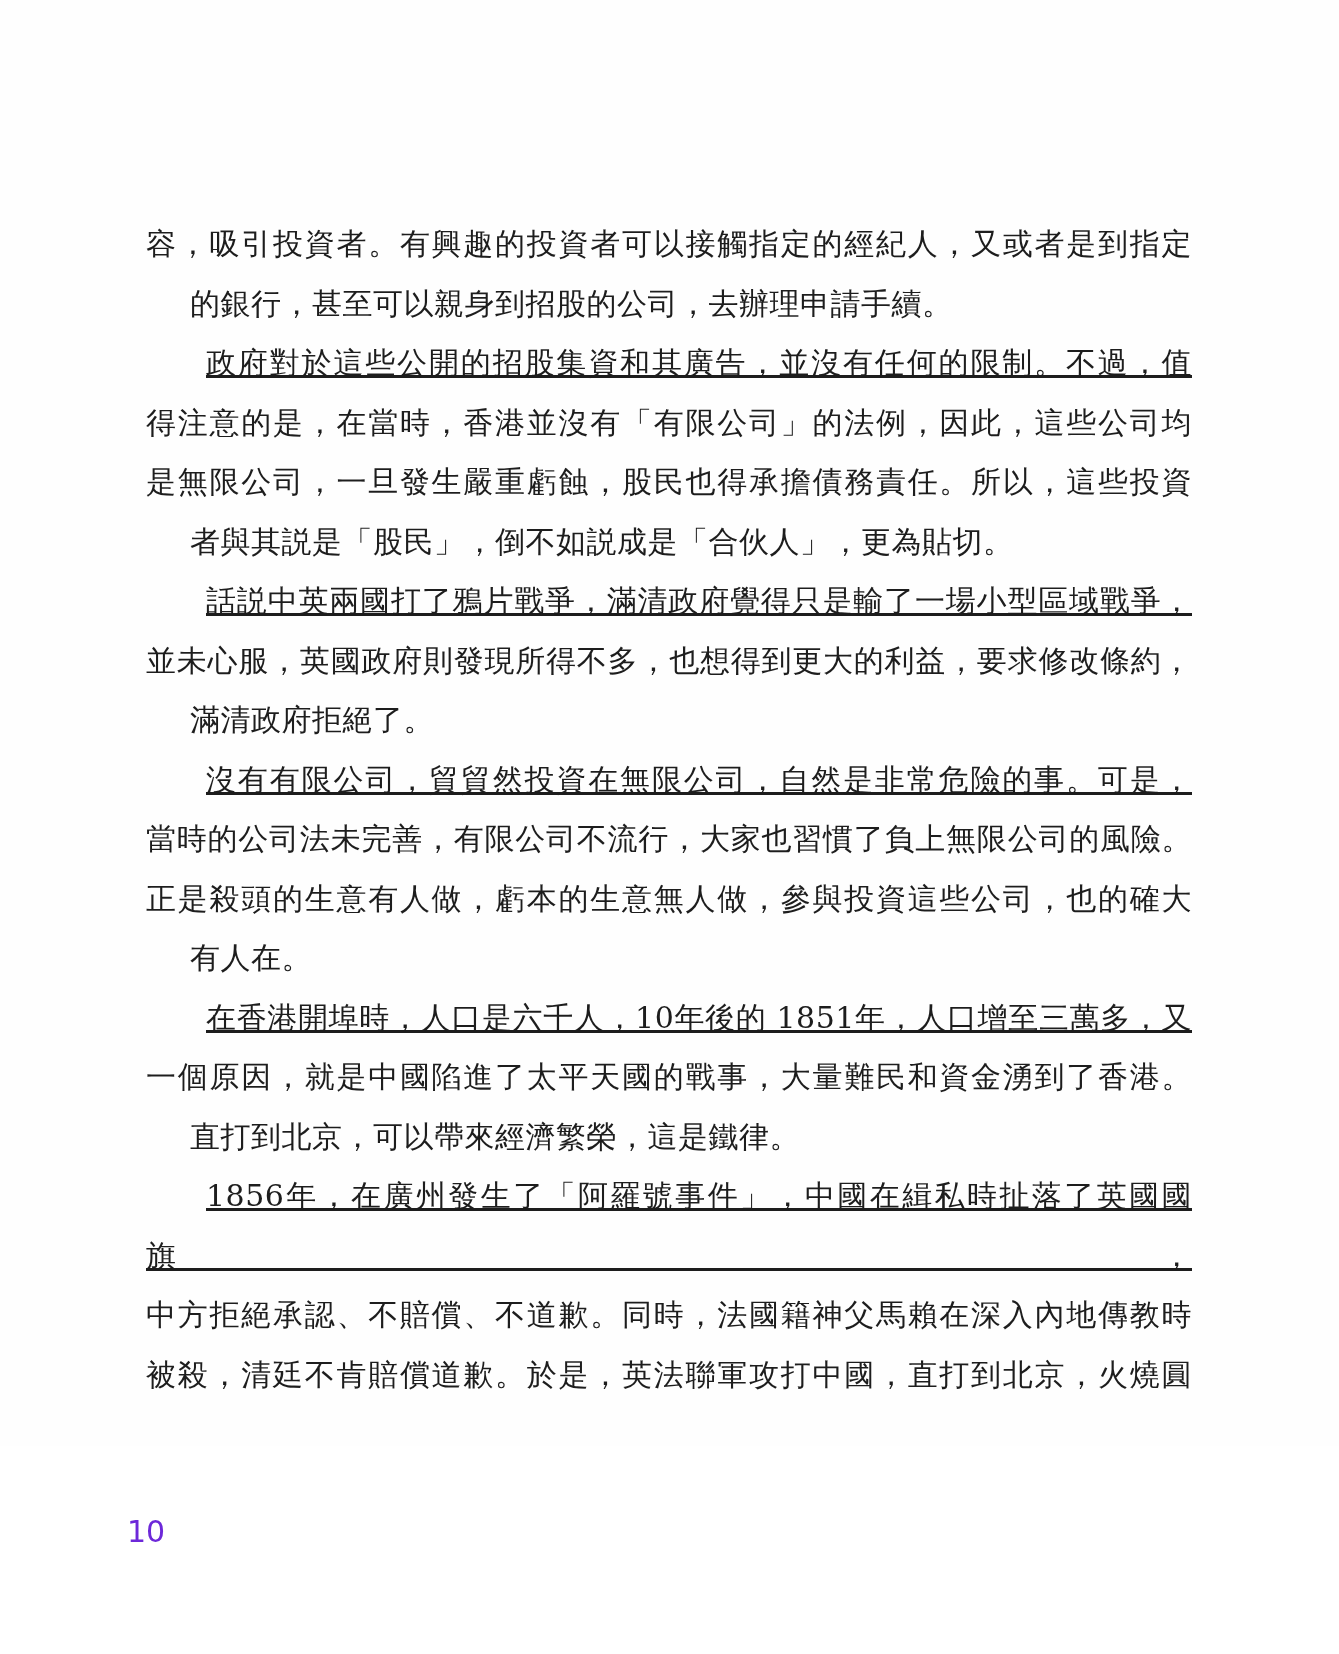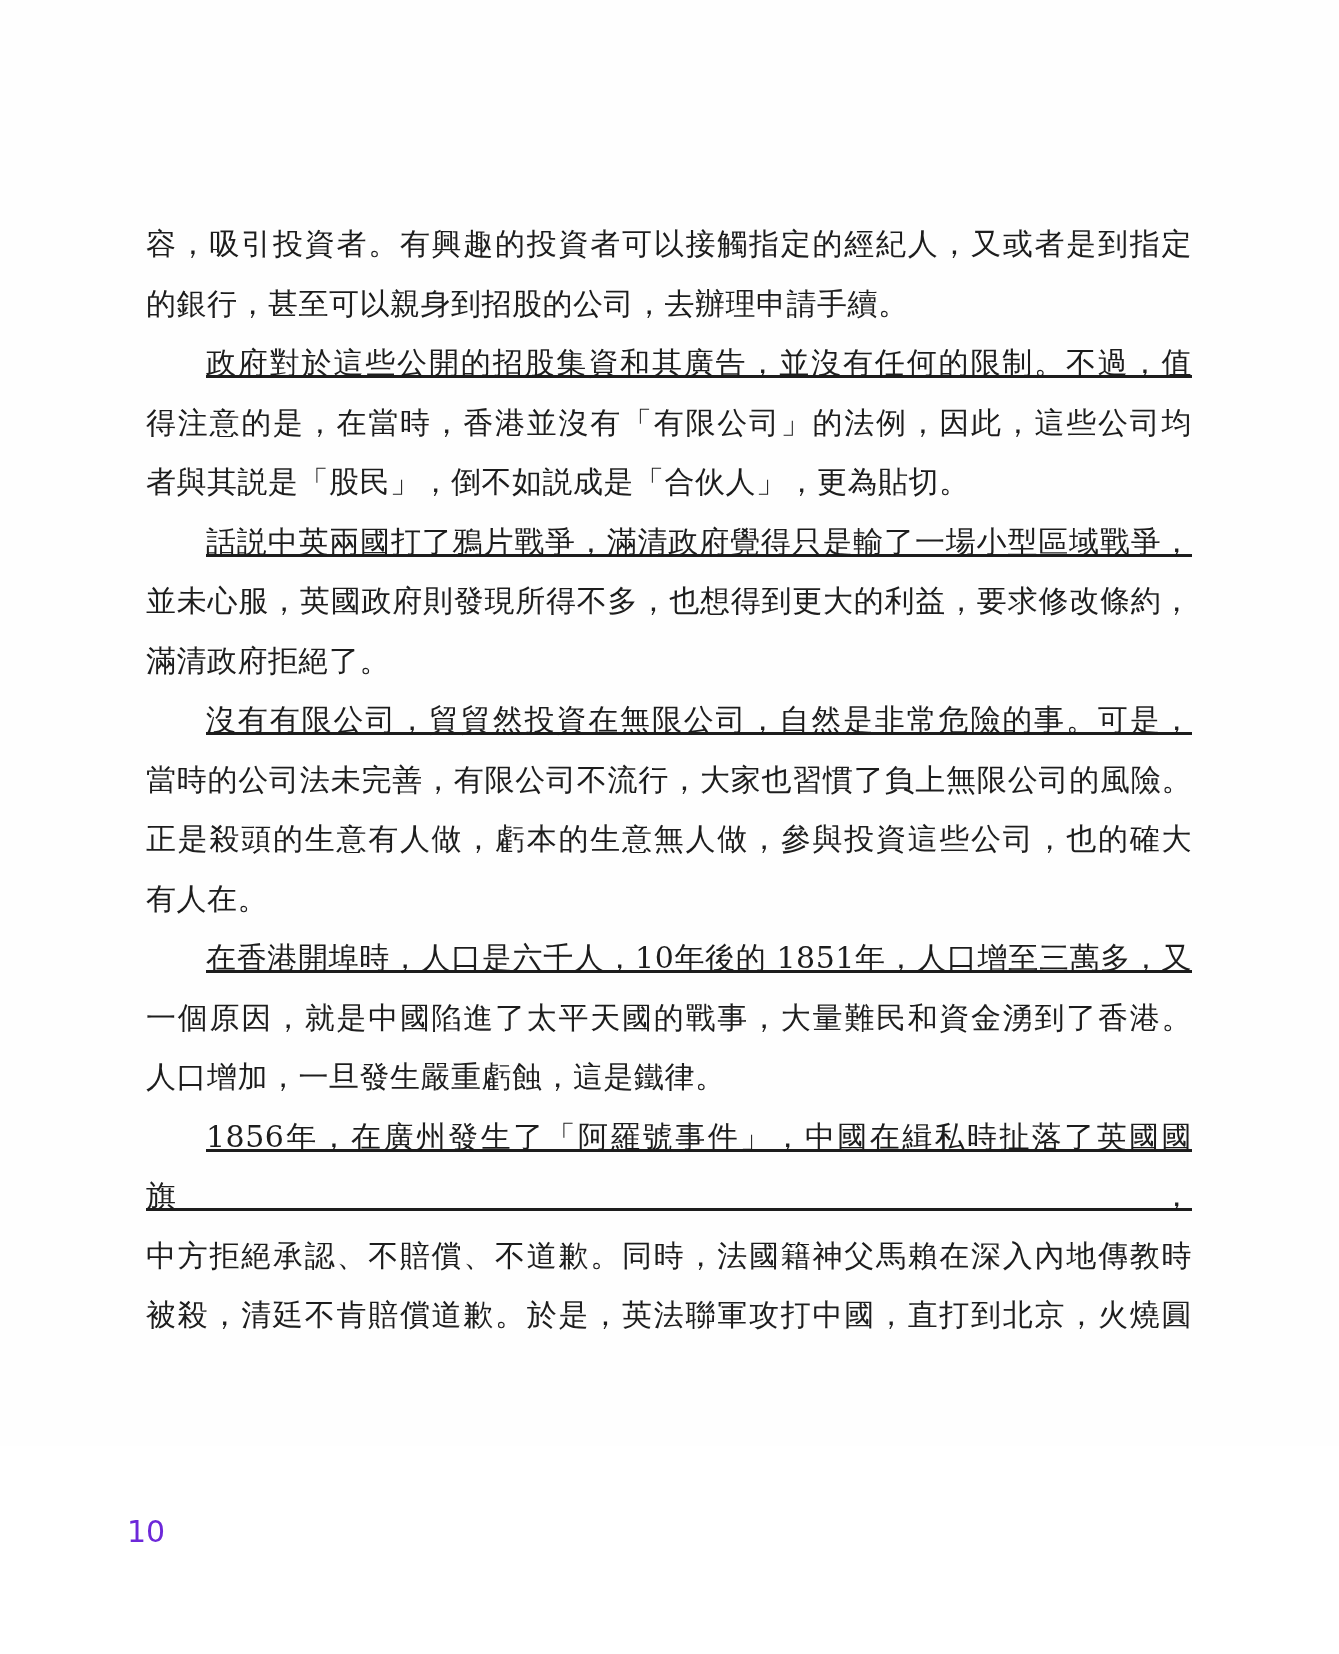--- a/index.html
+++ b/index.html
@@ -28,21 +28,21 @@
     color: #1d1d1d;
     letter-spacing: 0.5px;
   }
   .para { margin: 0; padding: 0; }
   .line {
     text-align: justify;
     text-align-last: justify;
     text-justify: inter-character;
     white-space: normal;
   }
-  .line.last { text-align-last: left; }
+  .line.last { text-align-last: left; margin-left: 44px; }
   .line.indent { text-indent: 2em; text-decoration: underline; }
   .page-number {
     position: absolute;
     left: 127px;
     top: 1510px;
     font-size: 30px;
     line-height: 44px;
     color: #6d28d9;
     font-family: "DejaVu Sans", "Liberation Sans", sans-serif;
   }
@@ -52,37 +52,38 @@
 
 <div class="page" style="background: rgb(254, 254, 254);">
   <div class="body-text" style="color: rgb(29, 29, 29);">
       <div class="para">
         <div class="line">容，吸引投資者。有興趣的投資者可以接觸指定的經紀人，又或者是到指定</div>
         <div class="line last">的銀行，甚至可以親身到招股的公司，去辦理申請手續。</div>
       </div>
       <div class="para">
         <div class="line indent">政府對於這些公開的招股集資和其廣告，並沒有任何的限制。不過，值</div>
         <div class="line">得注意的是，在當時，香港並沒有「有限公司」的法例，因此，這些公司均</div>
+        <div class="line">是無限公司，一旦發生嚴重虧蝕，股民也得承擔債務責任。所以，這些投資</div>
         <div class="line last">者與其説是「股民」，倒不如説成是「合伙人」，更為貼切。</div>
       </div>
       <div class="para">
         <div class="line indent">話説中英兩國打了鴉片戰爭，滿清政府覺得只是輸了一場小型區域戰爭，</div>
         <div class="line">並未心服，英國政府則發現所得不多，也想得到更大的利益，要求修改條約，</div>
         <div class="line last">滿清政府拒絕了。</div>
       </div>
       <div class="para">
         <div class="line indent">沒有有限公司，貿貿然投資在無限公司，自然是非常危險的事。可是，</div>
         <div class="line">當時的公司法未完善，有限公司不流行，大家也習慣了負上無限公司的風險。</div>
         <div class="line">正是殺頭的生意有人做，虧本的生意無人做，參與投資這些公司，也的確大</div>
         <div class="line last">有人在。</div>
       </div>
       <div class="para">
         <div class="line indent">在香港開埠時，人口是六千人，10年後的 1851年，人口增至三萬多，又</div>
         <div class="line">一個原因，就是中國陷進了太平天國的戰事，大量難民和資金湧到了香港。</div>
-        <div class="line last">人口增加，一旦發生嚴重虧蝕，這是鐵律。</div>
+        <div class="line last">直打到北京，可以帶來經濟繁榮，這是鐵律。</div>
       </div>
       <div class="para">
         <div class="line indent">1856年，在廣州發生了「阿羅號事件」，中國在緝私時扯落了英國國旗，</div>
         <div class="line">中方拒絕承認、不賠償、不道歉。同時，法國籍神父馬賴在深入內地傳教時</div>
         <div class="line">被殺，清廷不肯賠償道歉。於是，英法聯軍攻打中國，直打到北京，火燒圓</div>
       </div>
     </div>
   <div class="page-number">10</div>
 </div>
 

